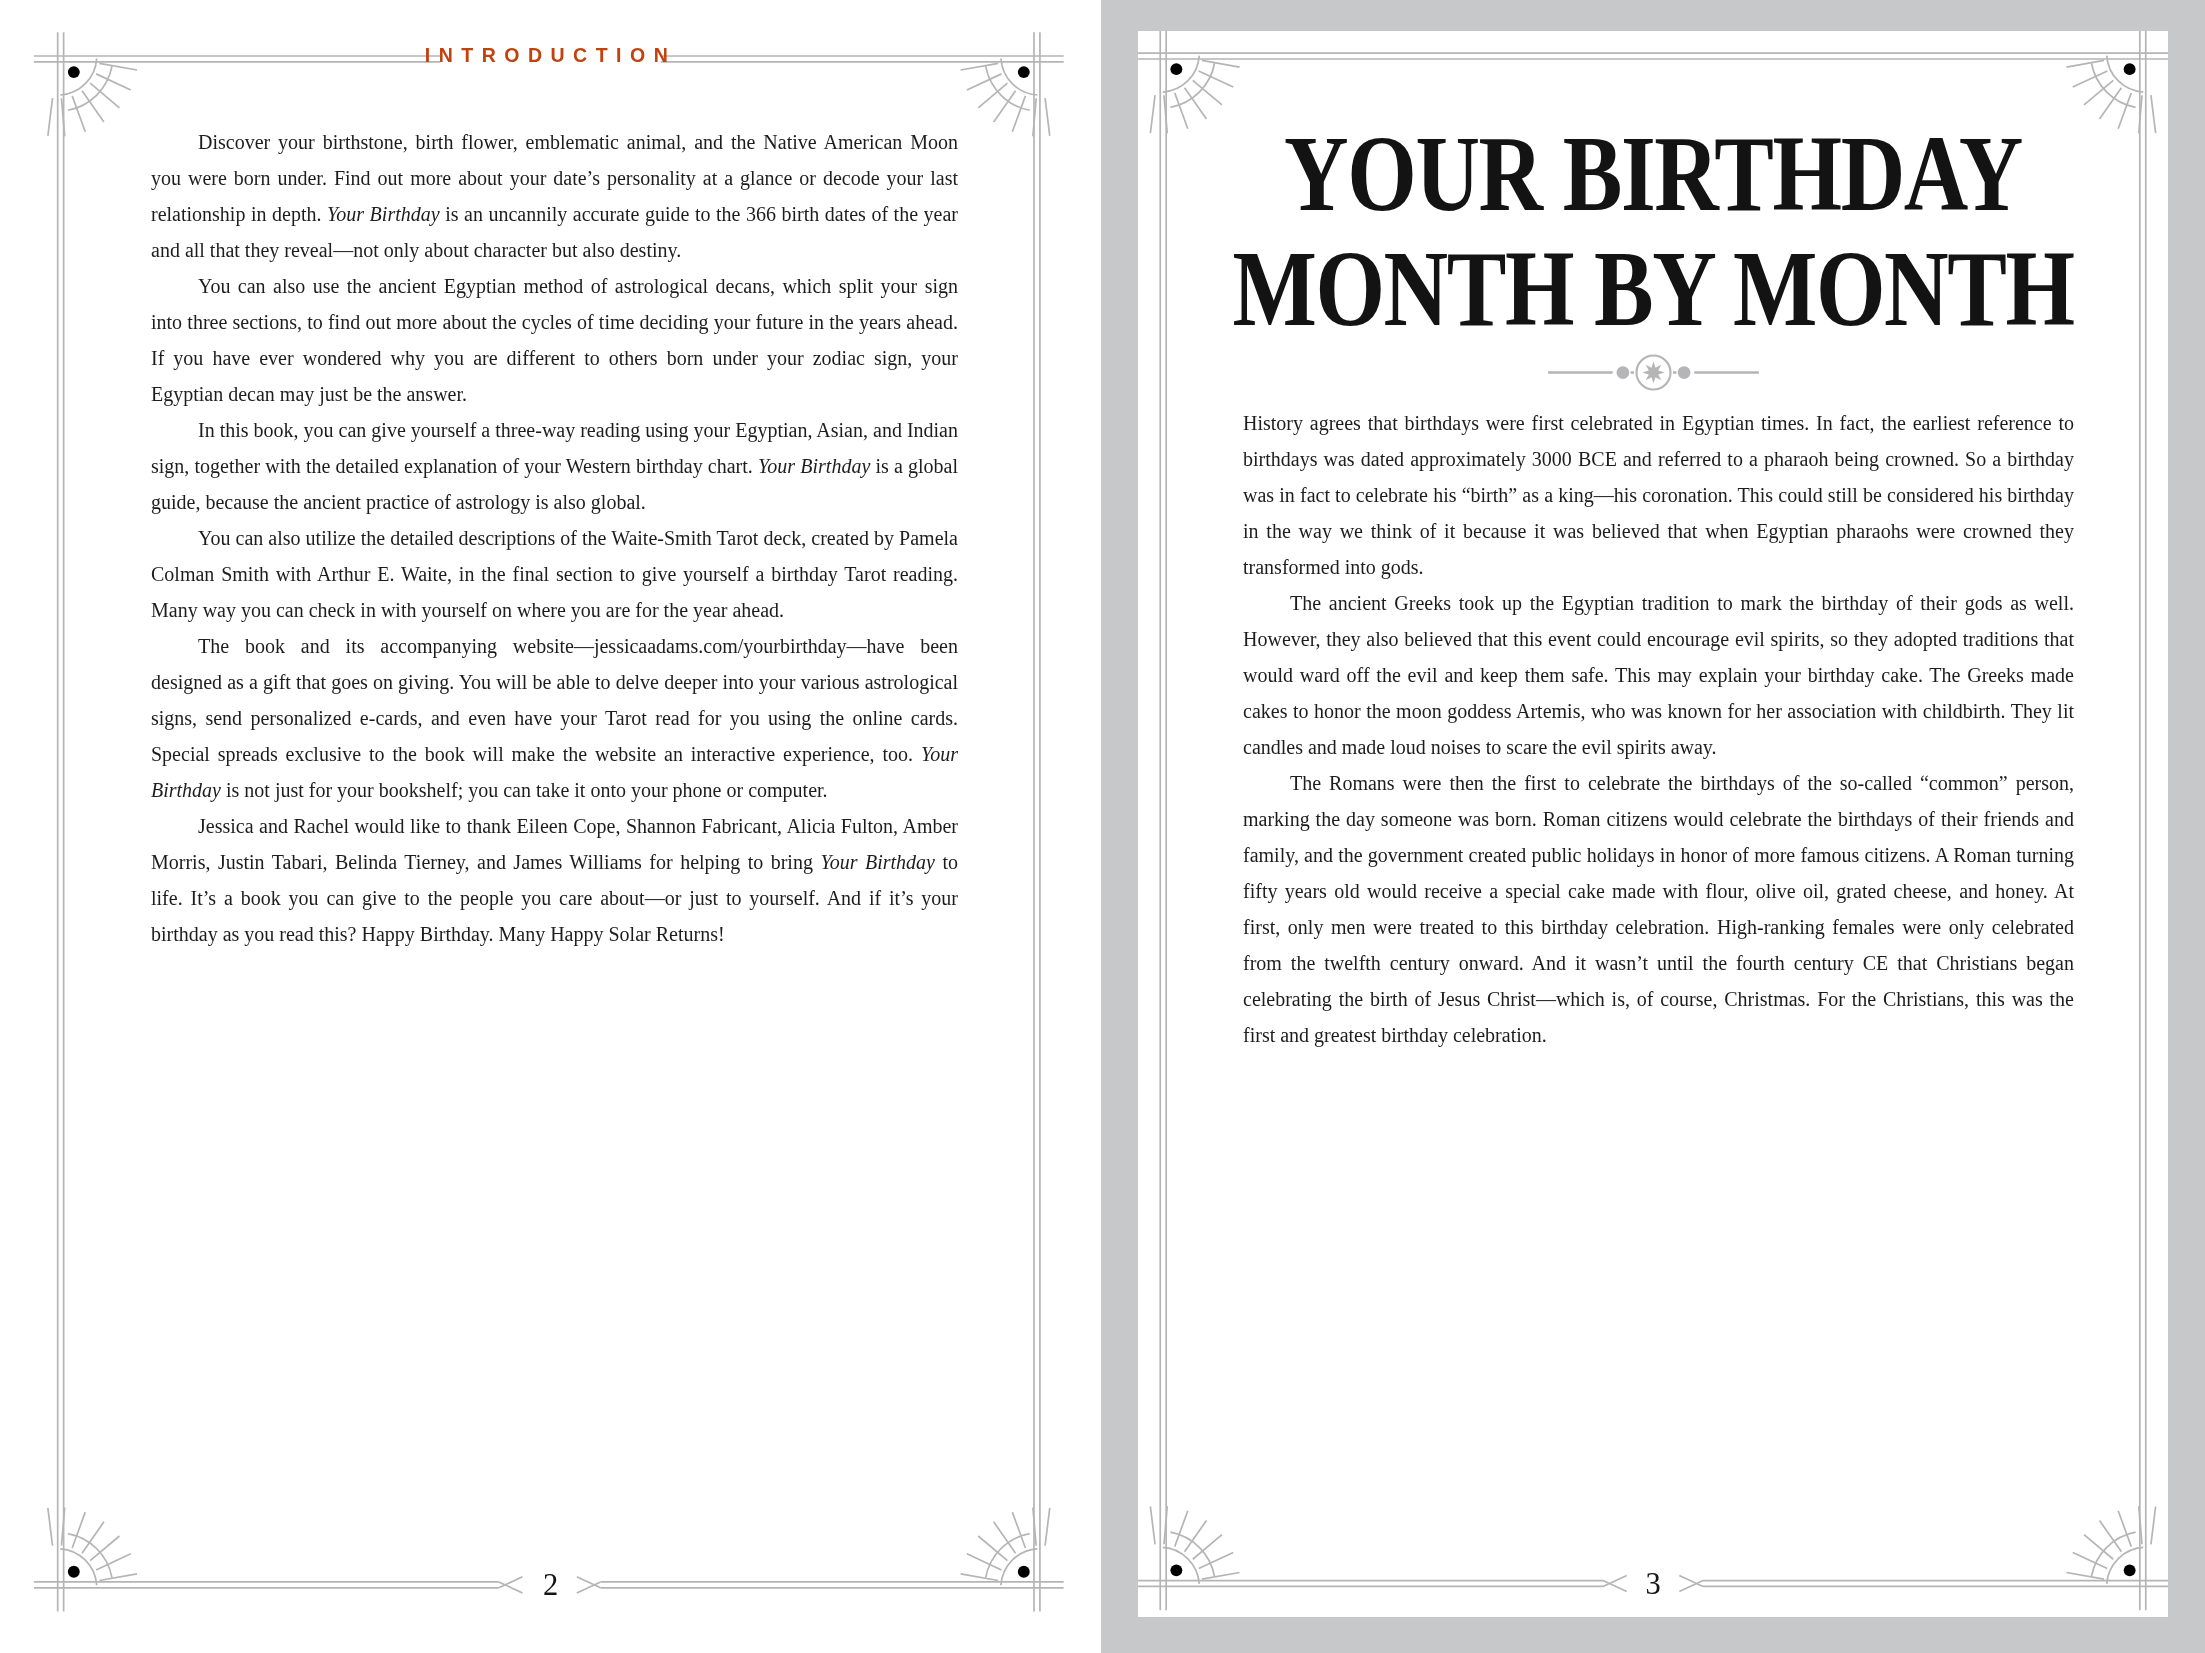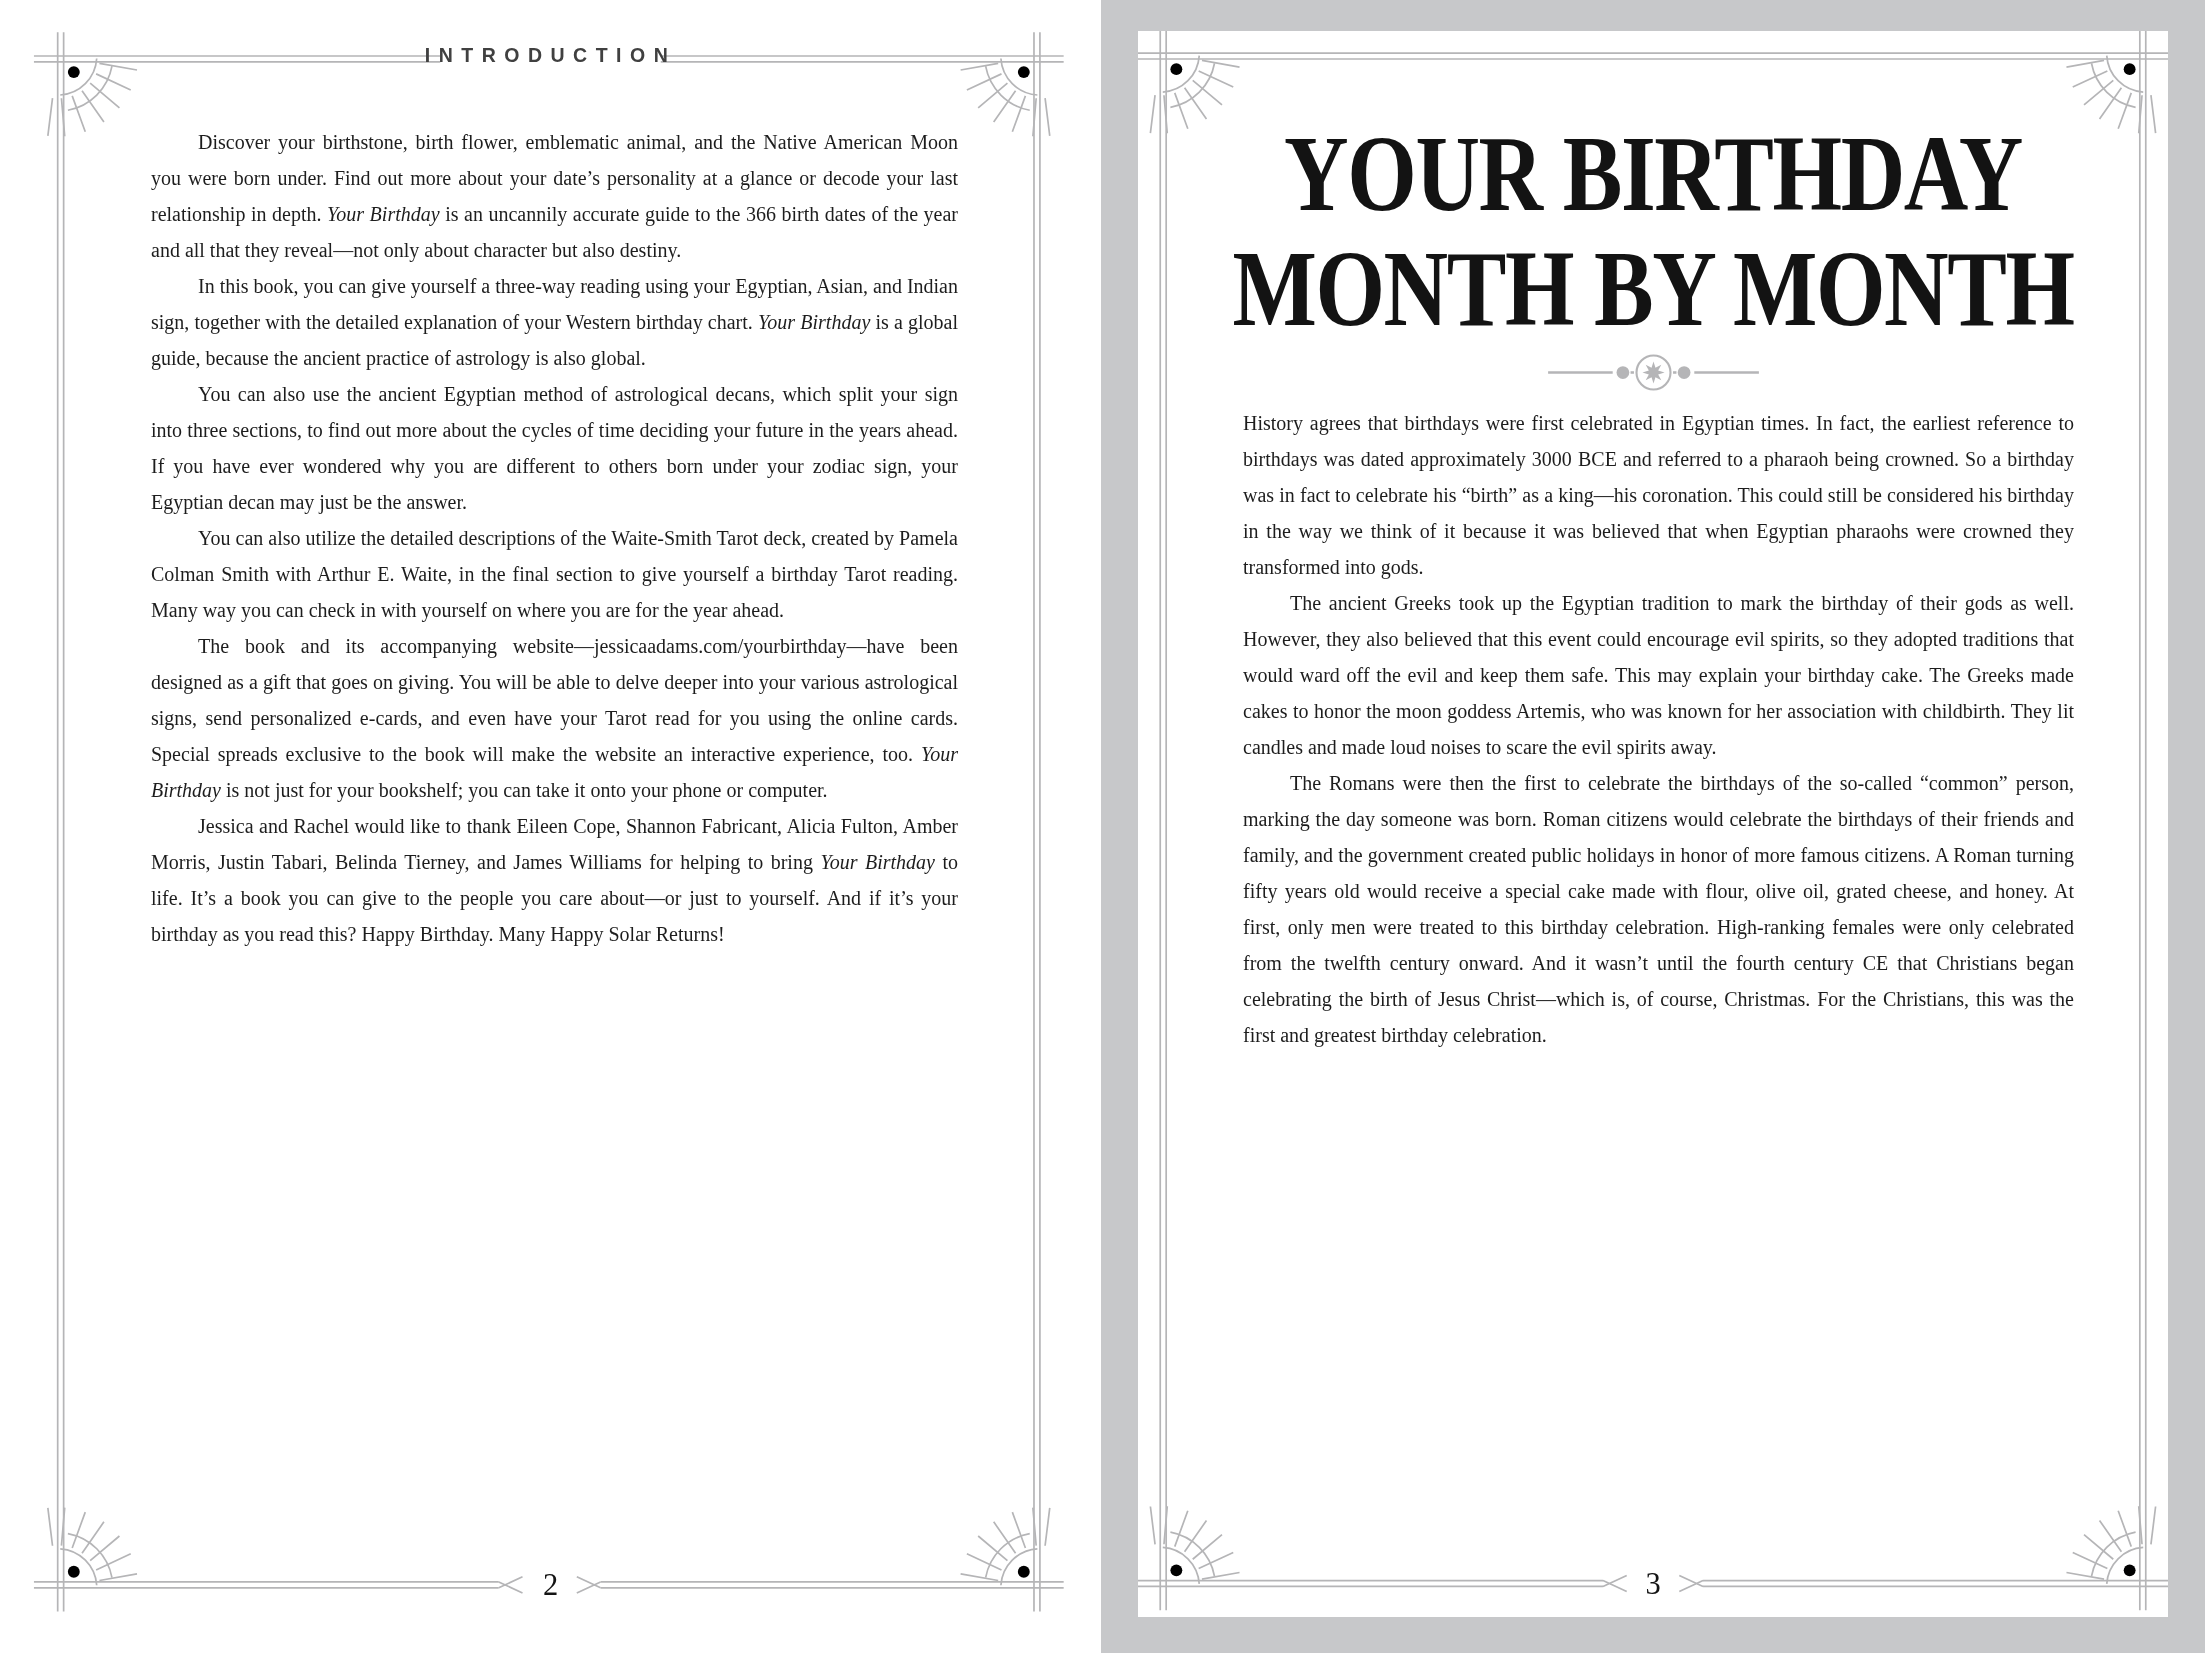--- a/index.html
+++ b/index.html
@@ -6,21 +6,21 @@
   body{background:#c7c8ca;font-family:"Liberation Serif","DejaVu Serif",serif;}
   .spread{position:relative;width:2205px;height:1654px;background:#c7c8ca;overflow:hidden;}
   .page{position:absolute;background:#ffffff;}
   .page-left{left:0;top:0;width:1101px;height:1654px;}
   .page-right{left:1138px;top:31px;width:1030px;height:1586px;}
   svg.frame{position:absolute;left:0;top:0;width:100%;height:100%;pointer-events:none;}
   .frame line,.frame path{stroke:#b5b5b7;stroke-width:2;fill:none;}
 
   .header-label{position:absolute;left:0;right:0;top:44px;text-align:center;
     font-family:"Liberation Sans","DejaVu Sans",sans-serif;font-size:19.5px;font-weight:600;
-    letter-spacing:8.5px;color:#404040;}
+    letter-spacing:8.5px;color:#c2410c;}
 
   .pagenum{position:absolute;left:0;right:0;text-align:center;font-size:30.5px;color:#141414;}
   .page-left .pagenum{top:1568px;}
   .page-right .pagenum{top:1536px;}
 
   .body-text{position:absolute;text-align:justify;color:#1d1d1d;font-size:20px;line-height:36px;
     hyphens:auto;-webkit-hyphens:auto;}
   .page-left .body-text{left:151px;width:807px;top:124px;}
   .page-right .body-text{left:105px;width:831px;top:351px;margin-top:23px;}
   .body-text p{margin:0;text-indent:47px;}
@@ -60,22 +60,22 @@
       <use href="#corner-ornament" transform="translate(68,66)"></use>
       <use href="#corner-ornament" transform="translate(1226,66) scale(-1,1)"></use>
       <use href="#corner-ornament" transform="translate(68,1872) scale(1,-1)"></use>
       <use href="#corner-ornament" transform="translate(1226,1872) scale(-1,-1)"></use>
     </svg>
 
     <div class="header-label">INTRODUCTION</div>
 
     <div class="body-text">
         <p><span>Discover your birthstone, birth flower, emblematic animal, and the Native American Moon you were born under. Find out more about your date’s personality at a glance or decode your last relationship in depth. </span><span class="it">Your Birthday</span><span> is an uncannily accurate guide to the 366 birth dates of the year and all that they reveal—not only about character but also destiny.</span></p>
+        <p><span>You can also use the ancient Egyptian method of astrological decans, which split your sign into three sections, to find out more about the cycles of time deciding your future in the years ahead. If you have ever wondered why you are different to others born under your zodiac sign, your Egyptian decan may just be the answer.</span></p>
         <p><span>In this book, you can give yourself a three-way reading using your Egyptian, Asian, and Indian sign, together with the detailed explanation of your Western birthday chart. </span><span class="it">Your Birthday</span><span> is a global guide, because the ancient practice of astrology is also global.</span></p>
-        <p><span>You can also use the ancient Egyptian method of astrological decans, which split your sign into three sections, to find out more about the cycles of time deciding your future in the years ahead. If you have ever wondered why you are different to others born under your zodiac sign, your Egyptian decan may just be the answer.</span></p>
         <p><span>You can also utilize the detailed descriptions of the Waite-Smith Tarot deck, created by Pamela Colman Smith with Arthur E. Waite, in the final section to give yourself a birthday Tarot reading. Many way you can check in with yourself on where you are for the year ahead.</span></p>
         <p><span>The book and its accompanying website—jessicaadams.com/yourbirthday—have been designed as a gift that goes on giving. You will be able to delve deeper into your various astrological signs, send personalized e-cards, and even have your Tarot read for you using the online cards. Special spreads exclusive to the book will make the website an interactive experience, too. </span><span class="it">Your Birthday</span><span> is not just for your bookshelf; you can take it onto your phone or computer.</span></p>
         <p><span>Jessica and Rachel would like to thank Eileen Cope, Shannon Fabricant, Alicia Fulton, Amber Morris, Justin Tabari, Belinda Tierney, and James Williams for helping to bring </span><span class="it">Your Birthday</span><span> to life. It’s a book you can give to the people you care about—or just to yourself. And if it’s your birthday as you read this? Happy Birthday. Many Happy Solar Returns!</span></p>
       </div>
 
     <div class="pagenum">2</div>
   </div>
 
   <div class="page page-right">
     <svg class="frame" viewBox="0 0 1214 1870">

